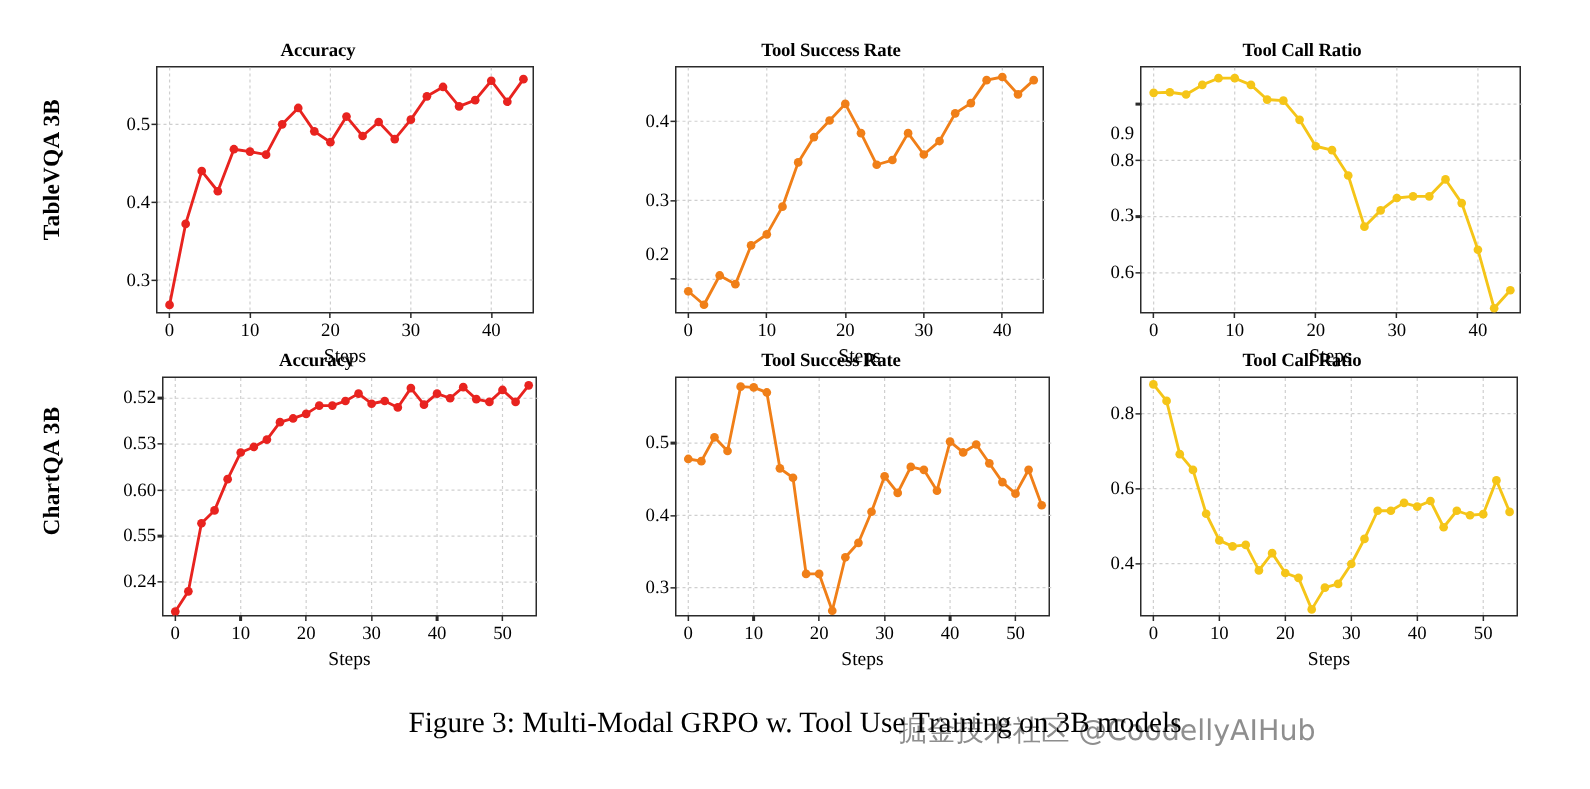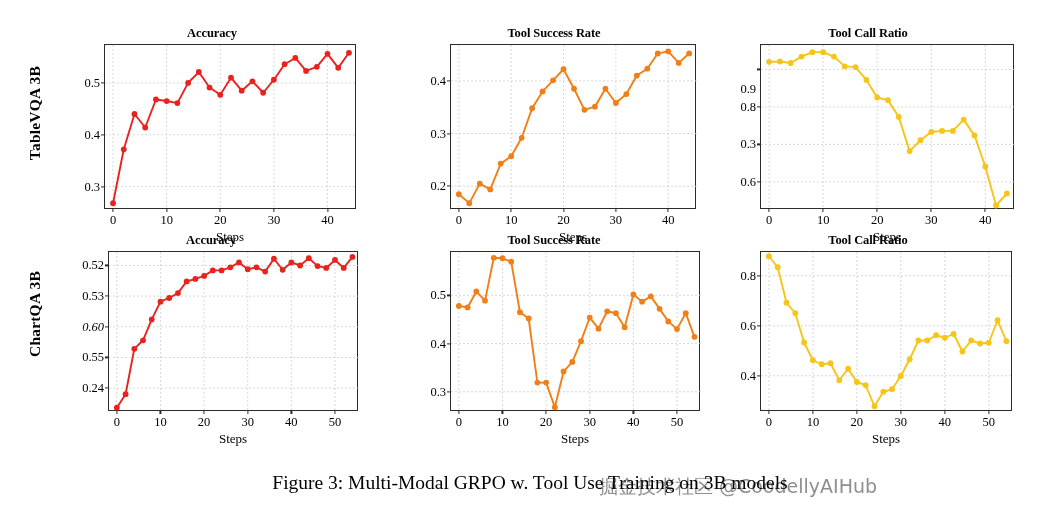--- a/index.html
+++ b/index.html
@@ -235,21 +235,21 @@
             <circle cx="154.40" cy="43.75" r="2.9" fill="#f07f18"></circle>
             <circle cx="164.87" cy="57.99" r="2.9" fill="#f07f18"></circle>
             <circle cx="175.34" cy="49.03" r="2.9" fill="#f07f18"></circle>
             <circle cx="185.81" cy="30.58" r="2.9" fill="#f07f18"></circle>
             <circle cx="196.28" cy="23.72" r="2.9" fill="#f07f18"></circle>
             <circle cx="206.74" cy="8.43" r="2.9" fill="#f07f18"></circle>
             <circle cx="217.21" cy="6.33" r="2.9" fill="#f07f18"></circle>
             <circle cx="227.68" cy="17.92" r="2.9" fill="#f07f18"></circle>
             <circle cx="238.15" cy="8.43" r="2.9" fill="#f07f18"></circle>
           </svg>
-          <div class="ytick" style="top: 141px;">0.2</div>
+          <div class="ytick" style="top: 125px;">0.2</div>
           <div class="ytickmark" style="top: 141.278px;"></div>
           <div class="ytick" style="top: 88.5623px;">0.3</div>
           <div class="ytickmark" style="top: 88.5623px;"></div>
           <div class="ytick" style="top: 35.8466px;">0.4</div>
           <div class="ytickmark" style="top: 35.8466px;"></div>
           <div class="xtick" style="left: 7.85106px;">0</div>
           <div class="xtickmark" style="left: 7.85106px;"></div>
           <div class="xtick" style="left: 60.1915px;">10</div>
           <div class="xtickmark" style="left: 60.1915px;"></div>
           <div class="xtick" style="left: 112.532px;">20</div>
@@ -370,21 +370,21 @@
             <circle cx="208.55" cy="14.10" r="2.9" fill="#e8231f"></circle>
             <circle cx="217.28" cy="15.94" r="2.9" fill="#e8231f"></circle>
             <circle cx="226.00" cy="7.97" r="2.9" fill="#e8231f"></circle>
             <circle cx="234.73" cy="15.94" r="2.9" fill="#e8231f"></circle>
             <circle cx="243.46" cy="4.90" r="2.9" fill="#e8231f"></circle>
           </svg>
           <div class="ytick" style="top: 136.092px;">0.24</div>
           <div class="ytickmark" style="top: 136.092px;"></div>
           <div class="ytick" style="top: 105.441px;">0.55</div>
           <div class="ytickmark" style="top: 105.441px;"></div>
-          <div class="ytick" style="top: 74.7893px; font-style: italic;">0.60</div>
+          <div class="ytick" style="top: 74.7893px;">0.60</div>
           <div class="ytickmark" style="top: 74.7893px;"></div>
           <div class="ytick" style="top: 44.1379px;">0.53</div>
           <div class="ytickmark" style="top: 44.1379px;"></div>
           <div class="ytick" style="top: 13.4866px;">0.52</div>
           <div class="ytickmark" style="top: 13.4866px;"></div>
           <div class="xtick" style="left: 7.8534px;">0</div>
           <div class="xtickmark" style="left: 7.8534px;"></div>
           <div class="xtick" style="left: 51.4834px;">10</div>
           <div class="xtickmark" style="left: 51.4834px;"></div>
           <div class="xtick" style="left: 95.1134px;">20</div>

